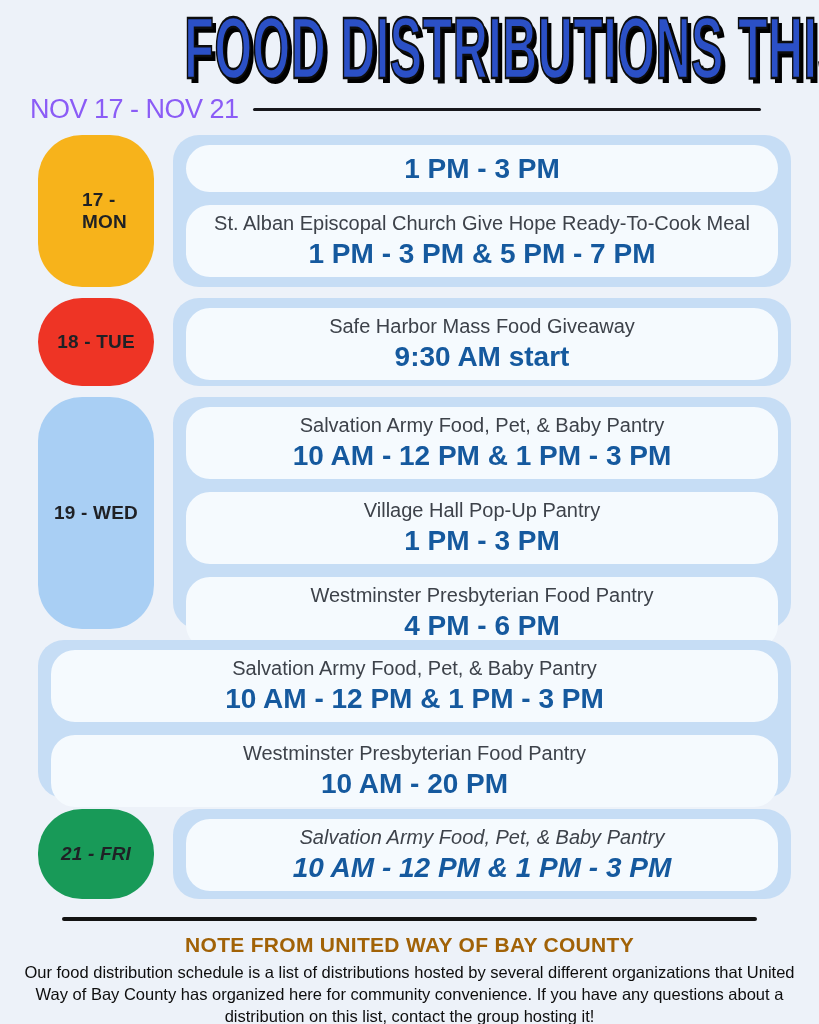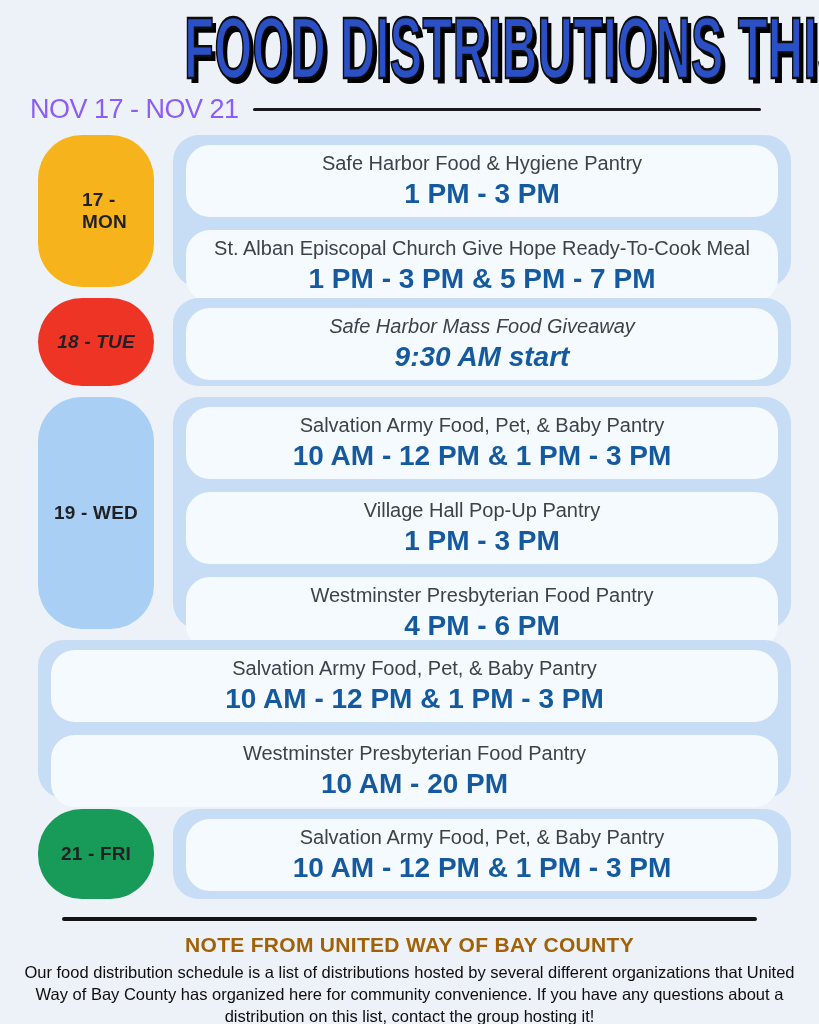--- a/index.html
+++ b/index.html
@@ -45,24 +45,24 @@
     flex: 1;
     height: 3px;
     background: #17171c;
     margin-left: 14px;
     border-radius: 2px;
   }
   
   .schedule { display: flex; flex-direction: column; gap: 11px; margin: 0 28px 0 38px; }
   .sched-row { display: flex; gap: 19px; }
   .row-mon { height: 152px; }
-  .row-tue { height: 88px; font-style: italic; }
+  .row-tue { height: 88px; }
   .row-wed { height: 232px; }
   .row-thu { height: 158px; }
-  .row-fri { height: 90px; }
+  .row-fri { height: 90px; font-style: italic; }
   .day-badge {
     flex: 0 0 116px;
     border-radius: 44px;
     display: flex;
     align-items: center;
     justify-content: center;
     font-size: 19px;
     font-weight: bold;
     color: #1f2125;
     letter-spacing: 0.2px;
@@ -121,21 +121,20 @@
     <div class="subtitle">NOV 17 - NOV 21</div>
     <div class="header-rule"></div>
   </div>
 
   <div class="schedule">
 
     <div class="sched-row row-mon">
       <div class="day-badge" style="background-color: rgb(247, 179, 27); padding-left: 44px;">17 - MON</div>
       <div class="events-box">
         <div class="event-card">
-          <div class="event-name">Safe Harbor Food &amp; Hygiene Pantry</div>
           <div class="event-time">1 PM - 3 PM</div>
         </div>
         <div class="event-card">
           <div class="event-name">St. Alban Episcopal Church Give Hope Ready-To-Cook Meal</div>
           <div class="event-time">1 PM - 3 PM &amp; 5 PM - 7 PM</div>
         </div>
       </div>
     </div>
 
     <div class="sched-row row-tue">

